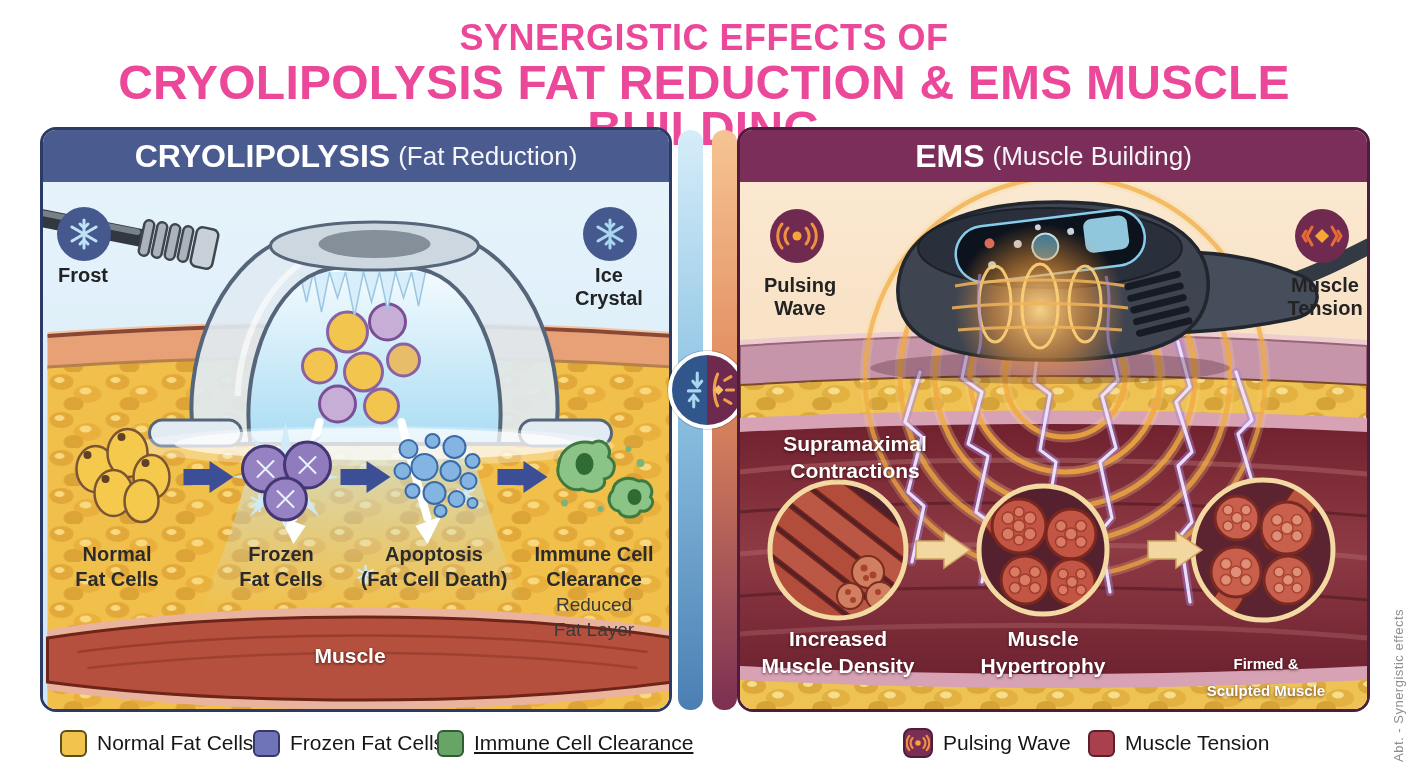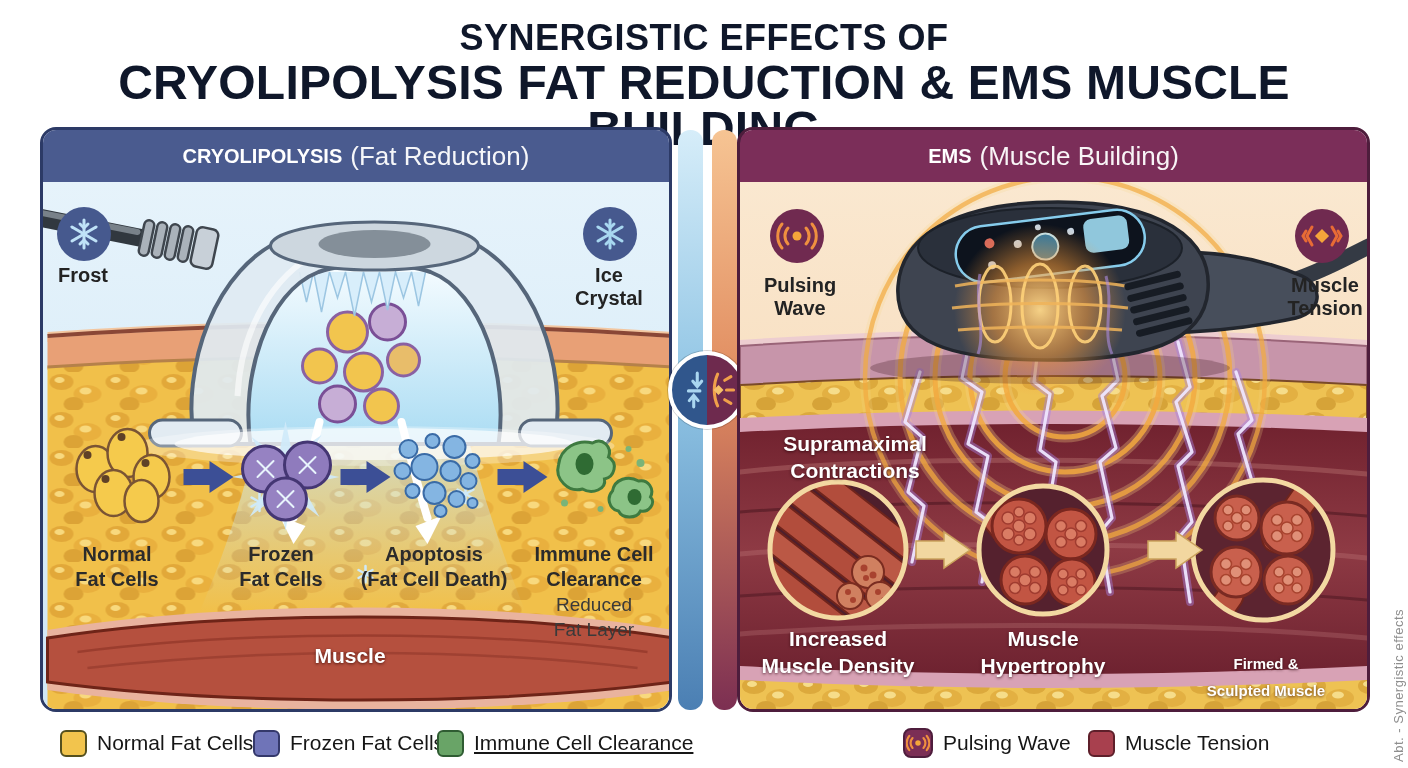--- a/index.html
+++ b/index.html
@@ -1,29 +1,29 @@
 <!DOCTYPE html>
 <html><head>
 <meta charset="utf-8">
 <style>
   html,body{margin:0;padding:0;background:#fff;}
   .canvas{position:relative;width:1408px;height:768px;background:#ffffff;overflow:hidden;
           font-family:"Liberation Sans",sans-serif;}
   
-  .title{position:absolute;top:16px;left:0;width:100%;text-align:center;color:#0f172a;font-weight:bold;}
+  .title{position:absolute;top:16px;left:0;width:100%;text-align:center;color:#ec4899;font-weight:bold;}
   .title .t1{display:block;font-size:36px;line-height:44px;letter-spacing:.5px;}
   .title .t2{display:block;font-size:48px;line-height:46px;letter-spacing:.2px;}
   
   .panel{position:absolute;top:127px;height:585px;border-radius:16px;overflow:hidden;box-sizing:border-box;}
   .left-panel{left:40px;width:632px;border:3px solid #2c3a66;}
   .right-panel{left:737px;width:633px;border:3px solid #4e1d3c;}
   .panel-header{height:52px;display:flex;align-items:center;justify-content:center;color:#fff;}
   .left-panel .panel-header{background:#4a5b8f;}
   .right-panel .panel-header{background:#7b2e59;}
-  .hdr-bold{font-weight:bold;font-size:20px;}
+  .hdr-bold{font-weight:bold;font-size:32px;}
   .hdr-rest{font-weight:400;font-size:26px;margin-left:8px;opacity:.95;}
   .panel-body{position:relative;width:100%;height:527px;}
   .left-panel .panel-body{background:linear-gradient(#e6f3fb,#cfe7f6);padding-left:9px;}
   .right-panel .panel-body{background:linear-gradient(#fae8d0,#f6d4ae);}
   svg.scene{position:absolute;left:0;top:0;width:100%;height:100%;display:block;}
   
   .circle-icon{position:absolute;width:54px;height:54px;border-radius:50%;display:flex;
                align-items:center;justify-content:center;}
   .blue-circle{background:#46598e;}
   .plum-circle{background:#702a50;}

